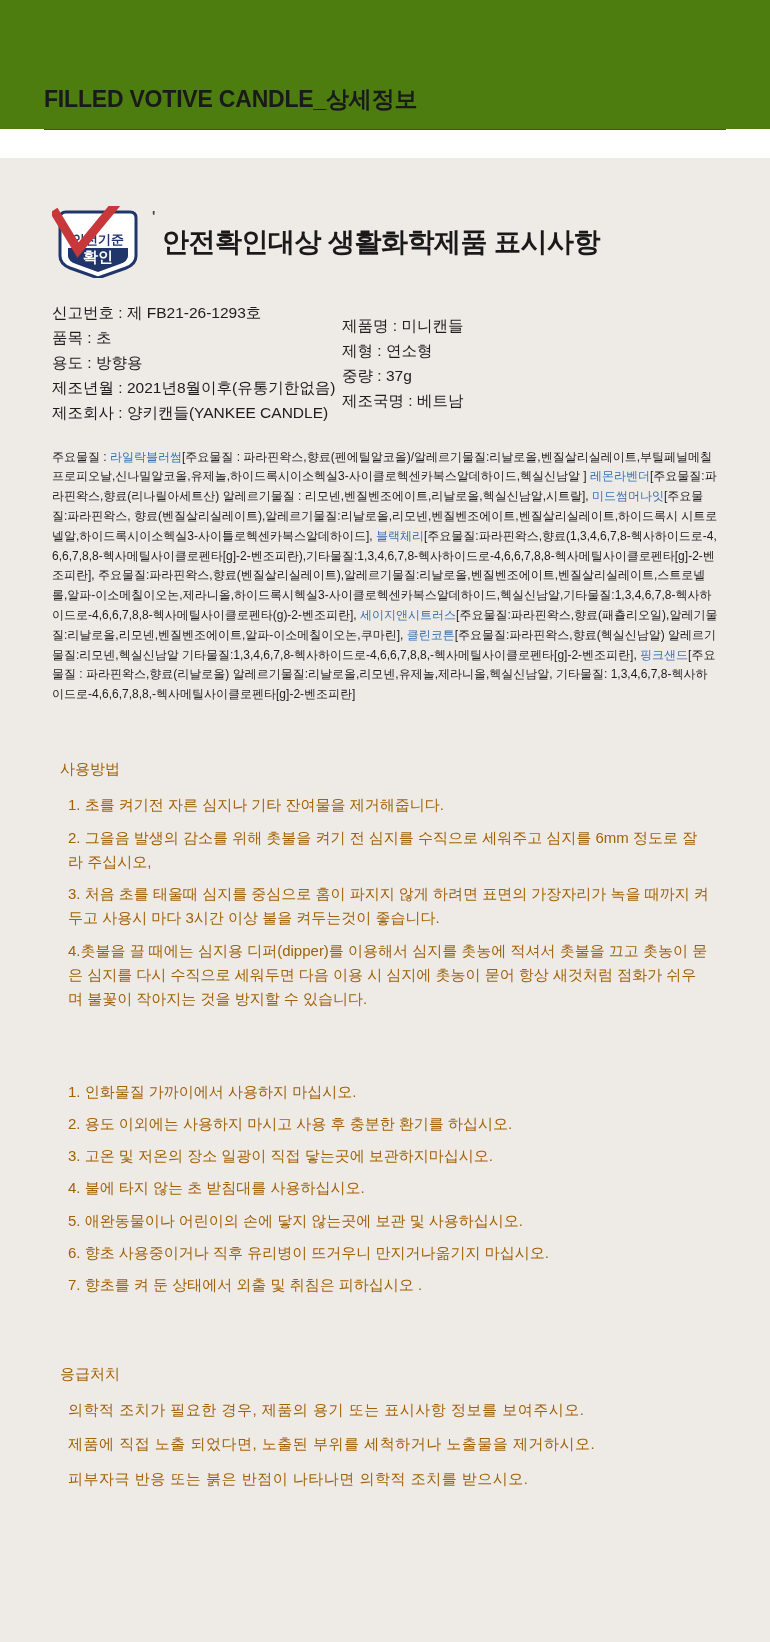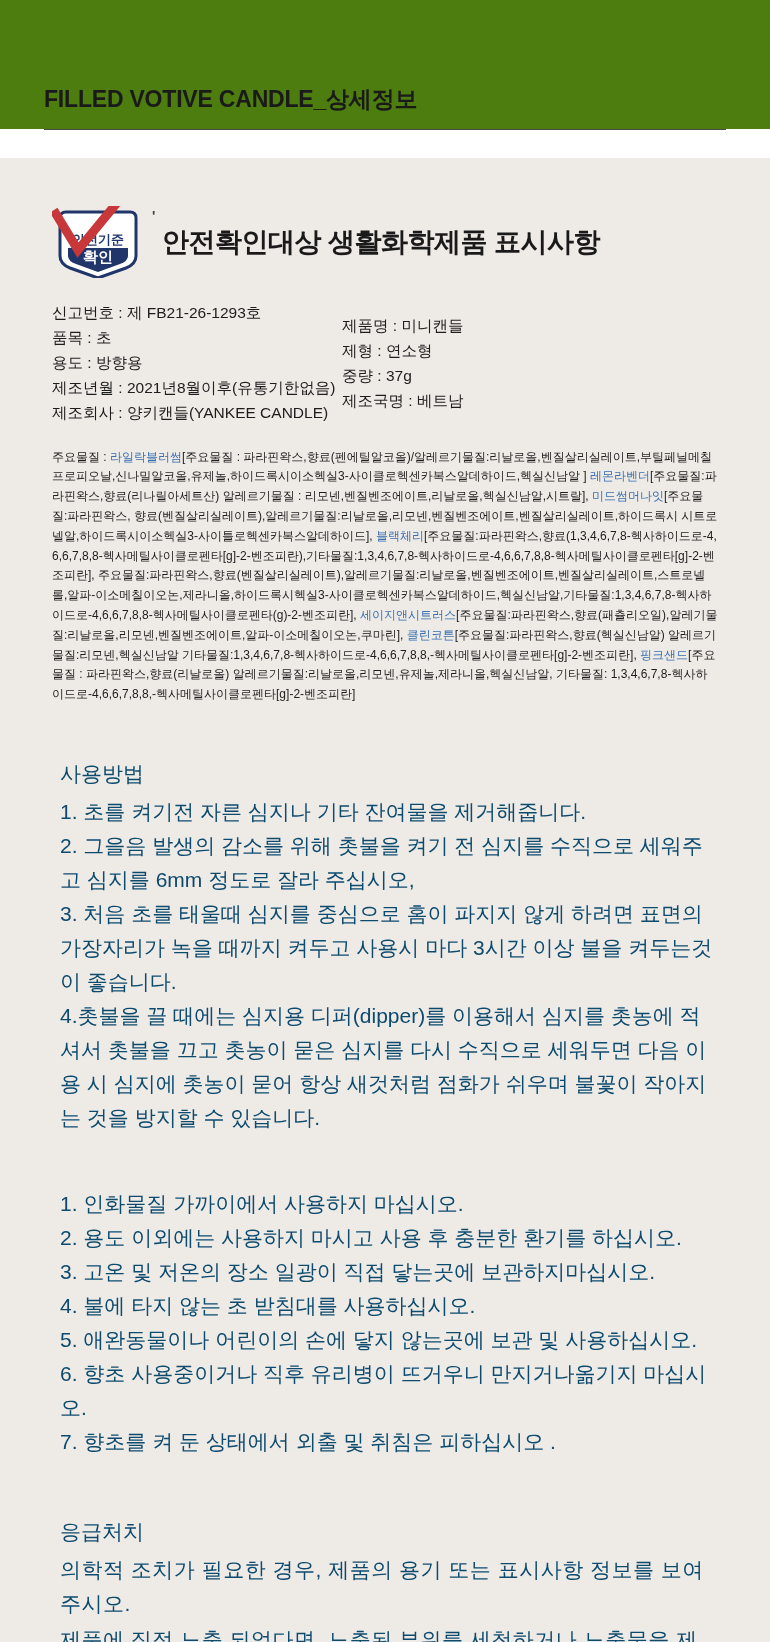--- a/index.html
+++ b/index.html
@@ -91,33 +91,33 @@
     font-size: 12px;
     line-height: 1.65;
     color: #1d1d1d;
     padding-top: 6px;
     word-break: break-all;
   }
   .ing-name { color: #3a6fb0; }
   
   .section {
     padding-top: 52px;
-    font-size: 21px;
+    font-size: 15px;
     line-height: 1.62;
-    color: #0c4a6e;
+    color: #a16207;
   }
   .section-title {
     padding-left: 8px;
     padding-bottom: 4px;
   }
   .section-body {
     padding-left: 8px;
   }
   .section-body p {
-    margin: 0;
+    margin: 8px;
   }
   .emergency {
     padding-top: 56px;
   }
   .emergency .section-body p {
     letter-spacing: 0.5px;
     padding-bottom: 2px;
   }
 </style>
 </head>

